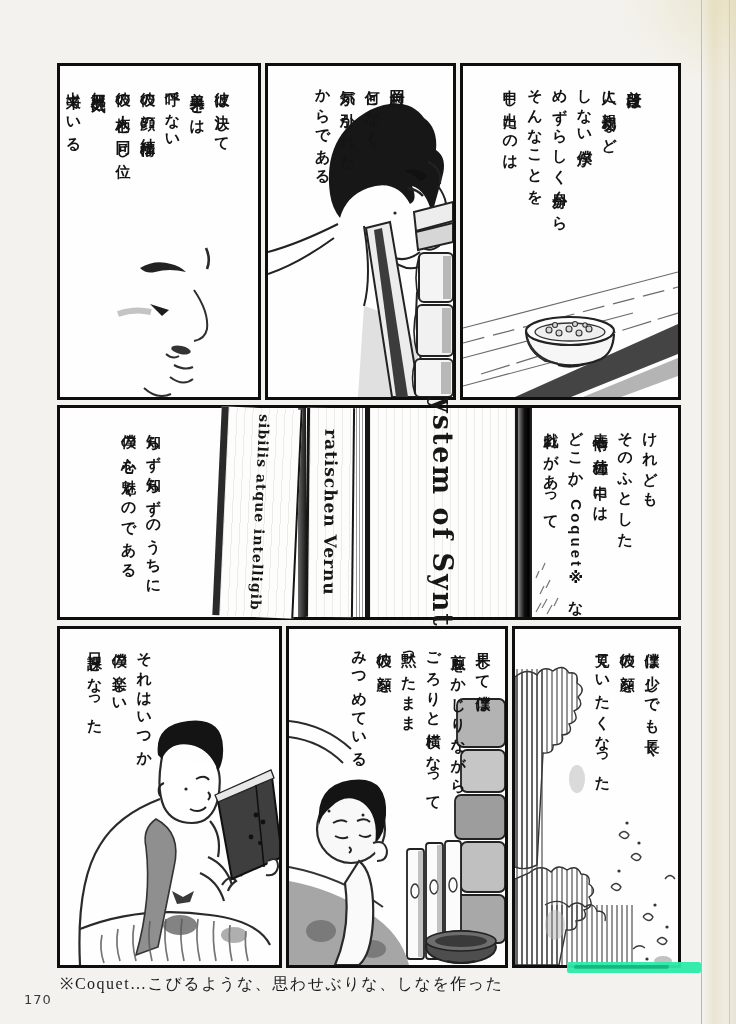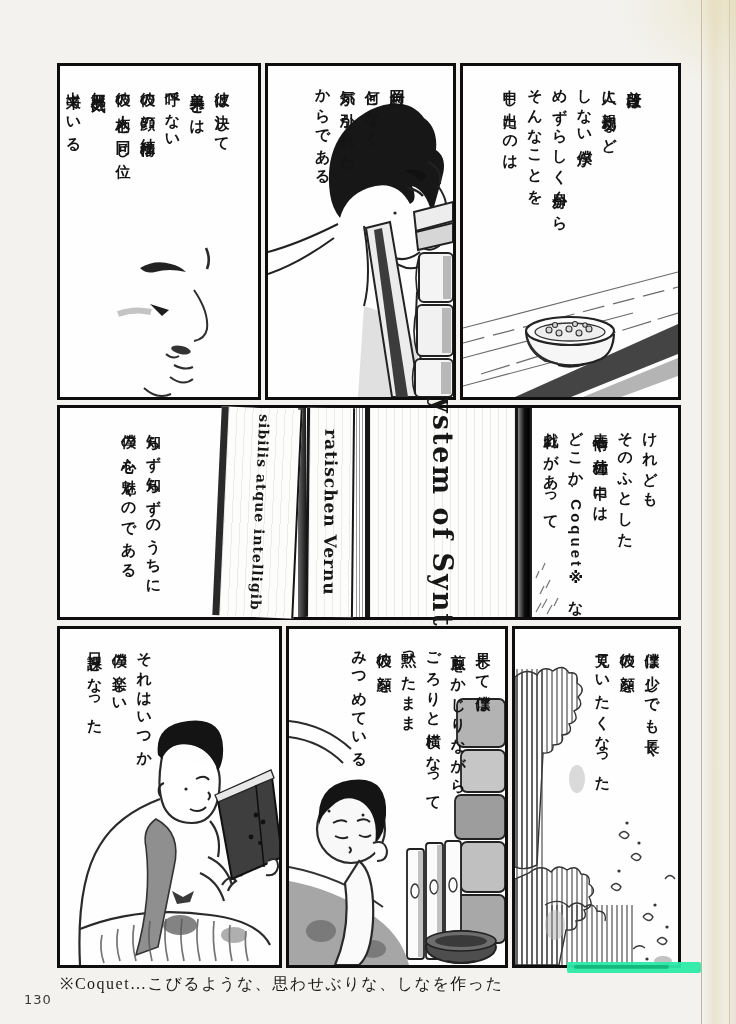--- a/index.html
+++ b/index.html
@@ -394,15 +394,15 @@
       <div>僕の楽しい</div>
       <div>日課となった</div>
     </div>
   </div>
 
   <div class="highlight">
     <div class="smudge"></div>
   </div>
 
   <div class="footnote">※Coquet…こびるような、思わせぶりな、しなを作った</div>
-  <div class="folio">130</div>
+  <div class="folio">170</div>
 
 </div>
 
 </body></html>

